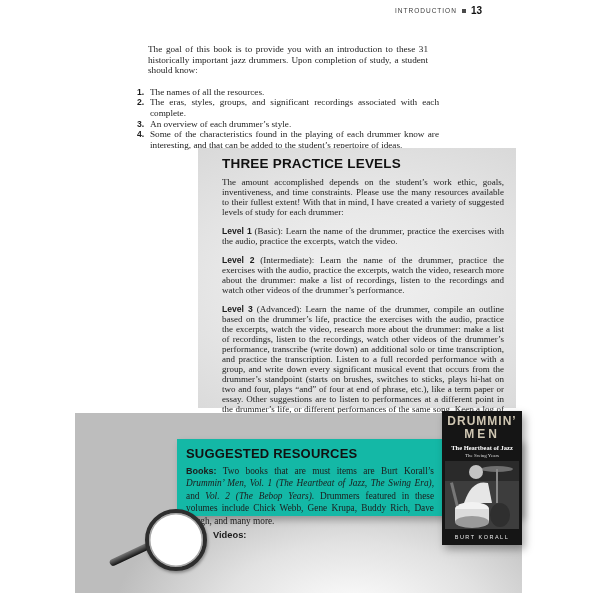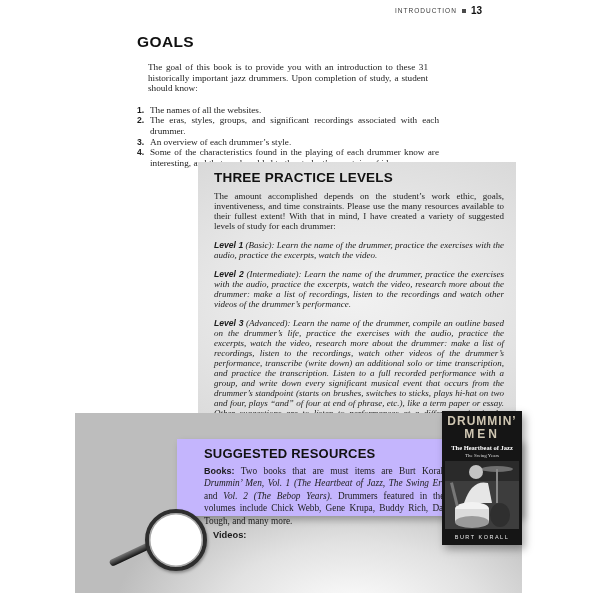--- a/index.html
+++ b/index.html
@@ -18,33 +18,33 @@
                letter-spacing:.4px;margin:0 0 5px 0;color:#111;}
   .body-text{font-size:9.2px;line-height:10.6px;text-align:justify;margin:11px;}
   .goals-list{margin-top:1px;}
   .goal-row{display:flex;}
   .goal-num{flex:0 0 13px;font-family:"Liberation Sans",sans-serif;font-weight:bold;font-size:8.6px;
             line-height:10.6px;}
   .goal-txt{flex:1;font-size:9.2px;line-height:10.6px;text-align:justify;}
 
   
   .practice-box{position:absolute;left:198px;top:148px;width:318px;height:260px;box-sizing:border-box;
-      padding:8px 12px 0 16px;
-      background:radial-gradient(ellipse 260px 170px at 50% 52%, #f1f1f1 0%, #e6e6e6 55%, #d9d9d9 100%);margin-top:14px;}
+      padding:8px 12px 0 24px;
+      background:radial-gradient(ellipse 260px 170px at 50% 52%, #f1f1f1 0%, #e6e6e6 55%, #d9d9d9 100%);}
   .practice-title{font-family:"Liberation Sans",sans-serif;font-weight:bold;font-size:13.5px;
                   letter-spacing:.2px;margin:0 0 6px 0;color:#111;}
   .practice-box p{font-size:9px;line-height:10px;text-align:justify;margin:0;}
-  .practice-box p + p{margin-top:9px;font-style:italic;}
+  .practice-box p + p{margin-top:9px;}
   .level-label{font-family:"Liberation Sans",sans-serif;font-weight:bold;font-size:8.6px;}
 
   
   .gray-backdrop{position:absolute;left:75px;top:413px;width:447px;height:180px;
       background:radial-gradient(ellipse 340px 190px at 62% 112%, #ffffff 0%, #e2e2e2 38%, #bdbdbd 70%);}
-  .resources-box{position:absolute;left:177px;top:439px;width:345px;height:77px;background:#c4b5fd;
-      box-sizing:border-box;padding:7px 0 0 27px;box-shadow:3px 4px 7px rgba(0,0,0,.28);}
+  .resources-box{position:absolute;left:177px;top:439px;width:345px;height:77px;background:#14b8a6;
+      box-sizing:border-box;padding:7px 0 0 9px;box-shadow:3px 4px 7px rgba(0,0,0,.28);}
   .resources-title{font-family:"Liberation Sans",sans-serif;font-weight:bold;font-size:13px;
                    letter-spacing:.2px;margin:0 0 4px 0;color:#111;}
   .books-par{width:248px;font-size:9.3px;line-height:12.4px;text-align:justify;margin:0;}
   .inline-label{font-family:"Liberation Sans",sans-serif;font-weight:bold;font-size:9px;}
   .italic{font-style:italic;}
 
   
   .book-cover{position:absolute;left:442px;top:411px;width:80px;height:134px;
               box-shadow:3px 4px 8px rgba(0,0,0,.35);}
   .book-cover svg{display:block;}
@@ -67,30 +67,29 @@
 
 <div id="page">
 
   <div class="header">
     <span class="running-head">INTRODUCTION</span>
     <span class="divider-square"></span>
     <span class="page-number">13</span>
   </div>
 
   <div class="goals">
-    <h1 class="goals-title">GOALS</h1>
     <p class="body-text">The goal of this book is to provide you with an introduction to these 31 historically important jazz drummers. Upon completion of study, a student should know:</p>
     <div class="goals-list">
       <div class="goal-row">
         <span class="goal-num">1.</span>
-        <span class="goal-txt">The names of all the websites.</span>
+        <span class="goal-txt">The names of all the resources.</span>
       </div>
       <div class="goal-row">
         <span class="goal-num">2.</span>
-        <span class="goal-txt">The eras, styles, groups, and significant recordings associated with each drummer.</span>
+        <span class="goal-txt">The eras, styles, groups, and significant recordings associated with each complete.</span>
       </div>
       <div class="goal-row">
         <span class="goal-num">3.</span>
         <span class="goal-txt">An overview of each drummer’s style.</span>
       </div>
       <div class="goal-row">
         <span class="goal-num">4.</span>
         <span class="goal-txt">Some of the characteristics found in the playing of each drummer know are interesting, and that can be added to the student’s repertoire of ideas.</span>
       </div>
     </div>

